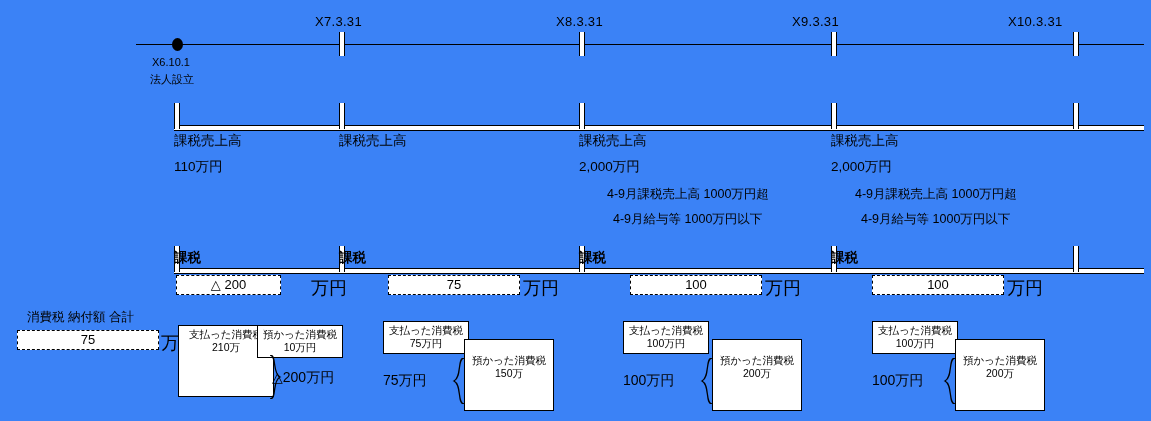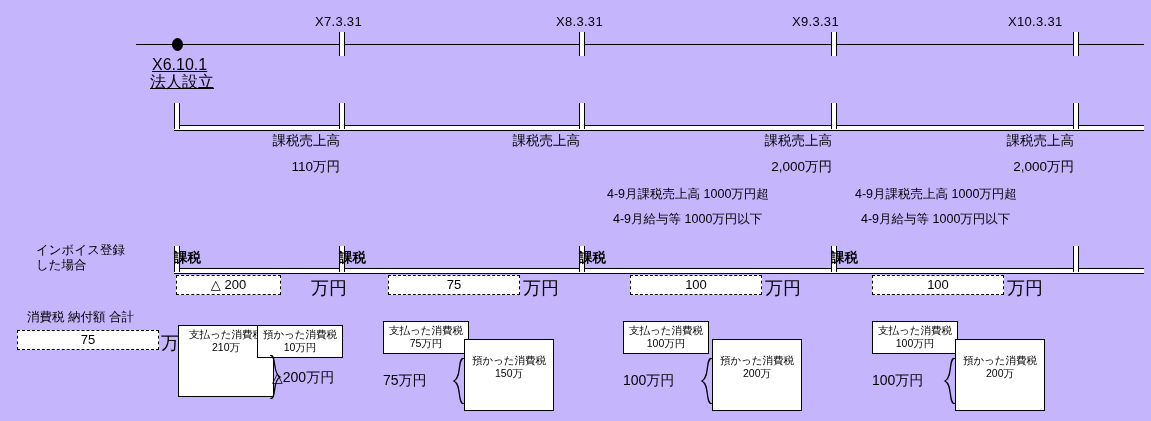--- a/index.html
+++ b/index.html
@@ -4,21 +4,21 @@
 <style>
   html, body {
     margin: 0;
     padding: 0;
     background: #ffffff;
   }
   #canvas {
     position: relative;
     width: 1151px;
     height: 421px;
-    background: #c4b5fd;
+    background: #3b82f6;
     font-family: "Liberation Sans", "DejaVu Sans", sans-serif;
     color: #000000;
     overflow: hidden;
   }
 
   
   .hline {
     position: absolute;
     background: #000;
     height: 1px;
@@ -48,30 +48,29 @@
     border-radius: 50%;
   }
   .date-label {
     position: absolute;
     font-size: 13px;
     white-space: nowrap;
     letter-spacing: 0.3px;
   }
   .event-label {
     position: absolute;
-    font-size: 16px;
-    white-space: nowrap;
-    text-decoration: underline;
+    font-size: 11px;
+    white-space: nowrap;
   }
 
   
   .col-text {
     position: absolute;
     font-size: 13.5px;
-    text-align: right;
+    text-align: left;
     white-space: nowrap;
   }
   .col-note {
     position: absolute;
     font-size: 12.5px;
     white-space: nowrap;
   }
 
   
   .kazei {
@@ -168,24 +167,20 @@
   <div class="col-text" style="left:579px; top:132px; width:253px;">課税売上高</div>
   <div class="col-text" style="left:579px; top:158px; width:253px;">2,000万円</div>
   <div class="col-note" style="left:607px; top:186px;">4-9月課税売上高  1000万円超</div>
   <div class="col-note" style="left:613px; top:211px;">4-9月給与等  1000万円以下</div>
 
   <div class="col-text" style="left:831px; top:132px; width:243px;">課税売上高</div>
   <div class="col-text" style="left:831px; top:158px; width:243px;">2,000万円</div>
   <div class="col-note" style="left:855px; top:186px;">4-9月課税売上高  1000万円超</div>
   <div class="col-note" style="left:861px; top:211px;">4-9月給与等  1000万円以下</div>
 
-  <div class="side-label" style="left:36px; top:243px;">
-    <div>インボイス登録</div>
-    <div>した場合</div>
-  </div>
 
   <div class="side-label" style="left:27px; top:310px;">消費税 納付額 合計</div>
   <div class="dashbox" style="left:17px; top:330px; width:142px; height:20px;">75</div>
   <div class="unit" style="left:161px; top:331px;">万円</div>
 
   <div class="dbl-h" style="left:174px; top:268px; width:970px;"></div>
 
   <div class="dbl-v" style="left:174px; top:246px; height:26px;"></div>
   <div class="dbl-v" style="left:339px; top:246px; height:26px;"></div>
   <div class="dbl-v" style="left:579px; top:246px; height:26px;"></div>

